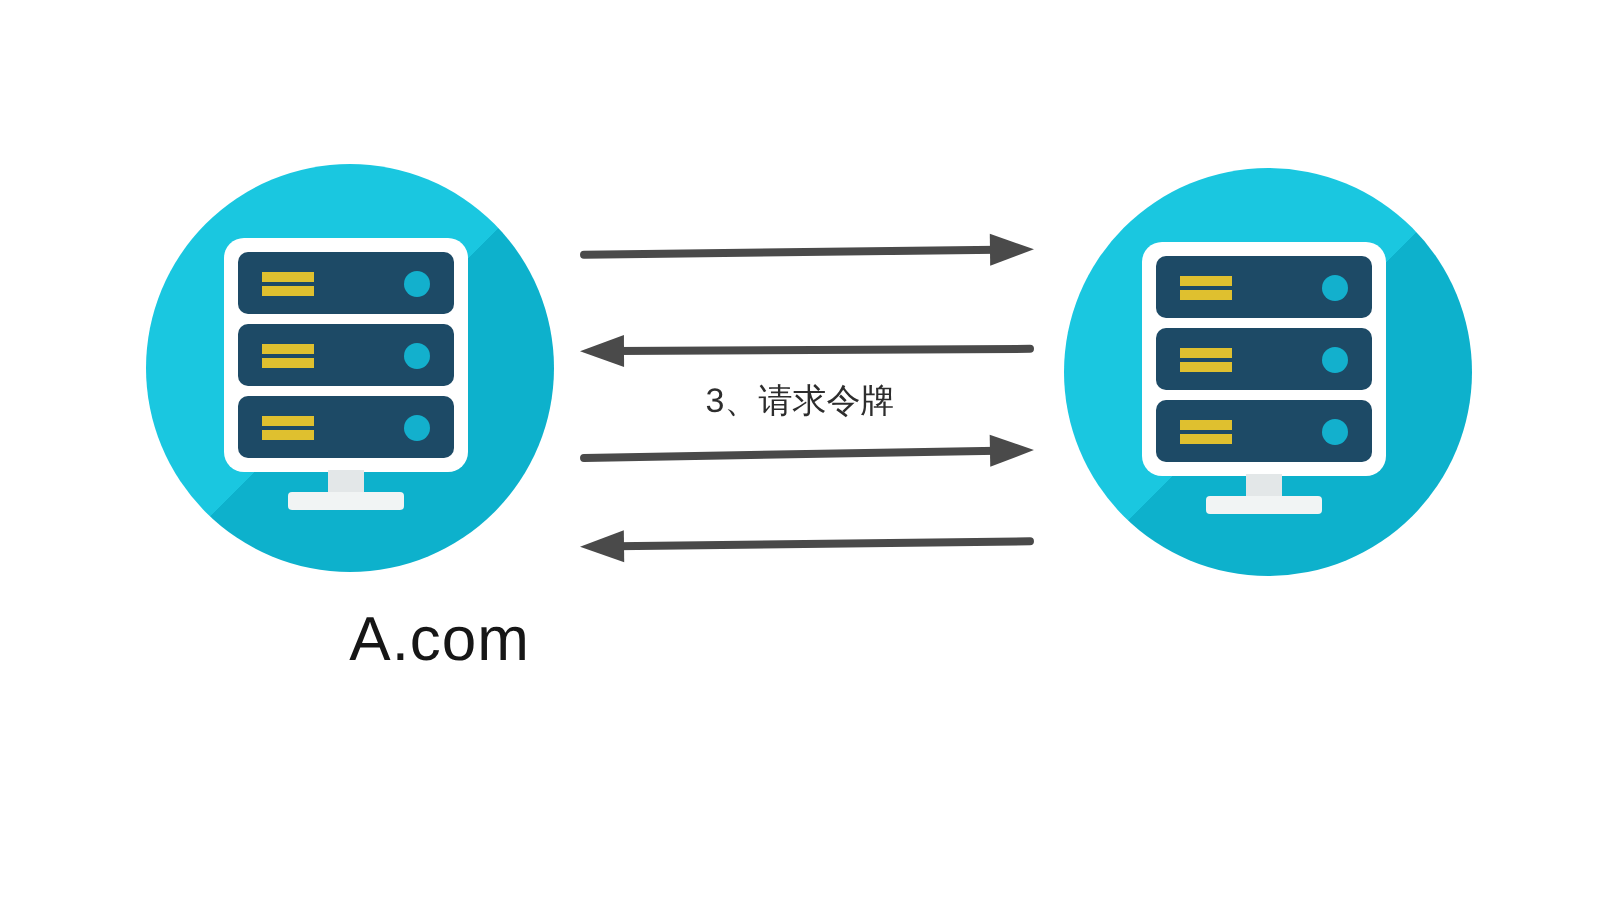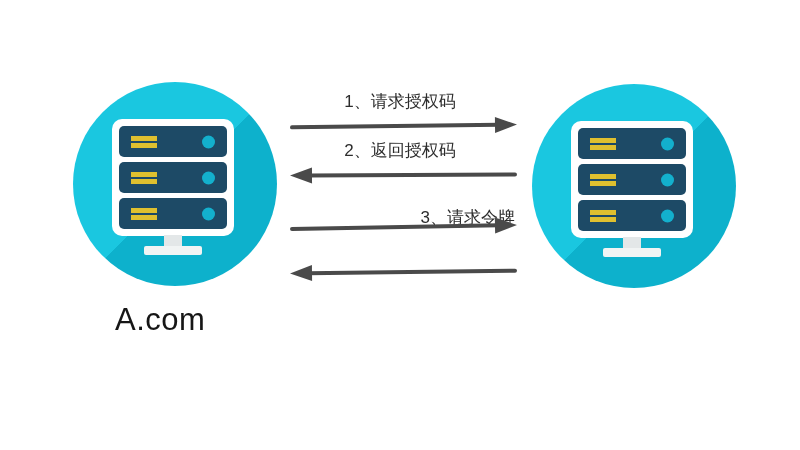--- a/index.html
+++ b/index.html
@@ -74,42 +74,42 @@
     left: 71px; top: 164px;
     width: 58px; height: 9px;
     background: #f1f4f4;
     border-radius: 2px;
   }
 
   .node-label {
     position: absolute;
     width: 150px;
     top: 303px;
-    text-align: left;
+    text-align: right;
     font-size: 31px;
     line-height: 34px;
     color: #161616;
     letter-spacing: 0.5px;
   }
   .node-label.a { left: 115px; }
   .node-label.b { left: 557px; }
 
   
   .msg-label {
     position: absolute;
     left: 285px;
     width: 230px;
     text-align: center;
     font-size: 17px;
     line-height: 20px;
     color: #2d2d2d;
   }
   .msg-label.m1 { top: 92px; }
   .msg-label.m2 { top: 141px; }
-  .msg-label.m3 { top: 208px; text-align: right; }
+  .msg-label.m3 { top: 191px; }
   .msg-label.m4 { top: 236px; }
 
   .arrow {
     position: absolute;
     left: 290px;
     width: 227px;
     height: 16px;
   }
   .arrow.m1 { top: 118px; transform: rotate(-0.7deg); }
   .arrow.m2 { top: 167px; transform: rotate(-0.3deg); }
@@ -177,27 +177,25 @@
         <div class="srow">
           <span class="vents"></span>
           <span class="led"></span>
         </div>
       </div>
       <div class="stand-neck"></div>
       <div class="stand-base"></div>
     </div>
   </div>
 
-  <div class="msg-label m1">1、请求授权码</div>
   <div class="arrow right m1">
     <div class="shaft"></div>
     <div class="head"></div>
   </div>
 
-  <div class="msg-label m2">2、返回授权码</div>
   <div class="arrow left m2">
     <div class="shaft"></div>
     <div class="head"></div>
   </div>
 
   <div class="msg-label m3">3、请求令牌</div>
   <div class="arrow right m3">
     <div class="shaft"></div>
     <div class="head"></div>
   </div>

